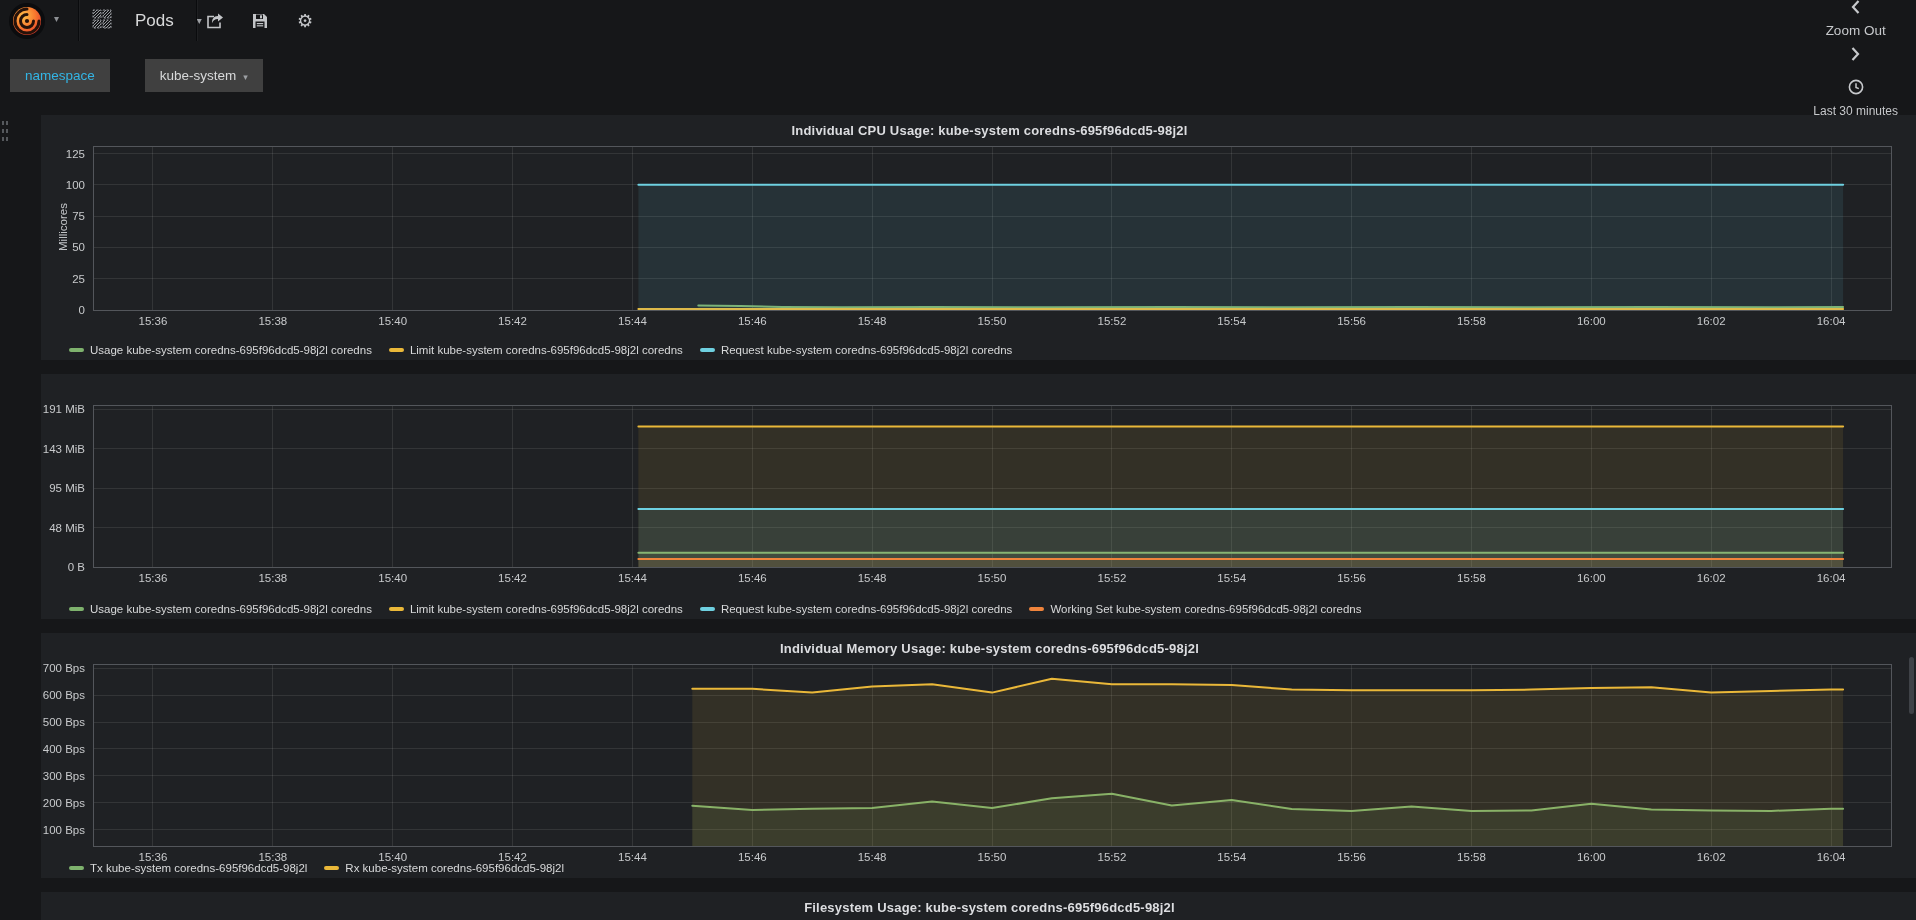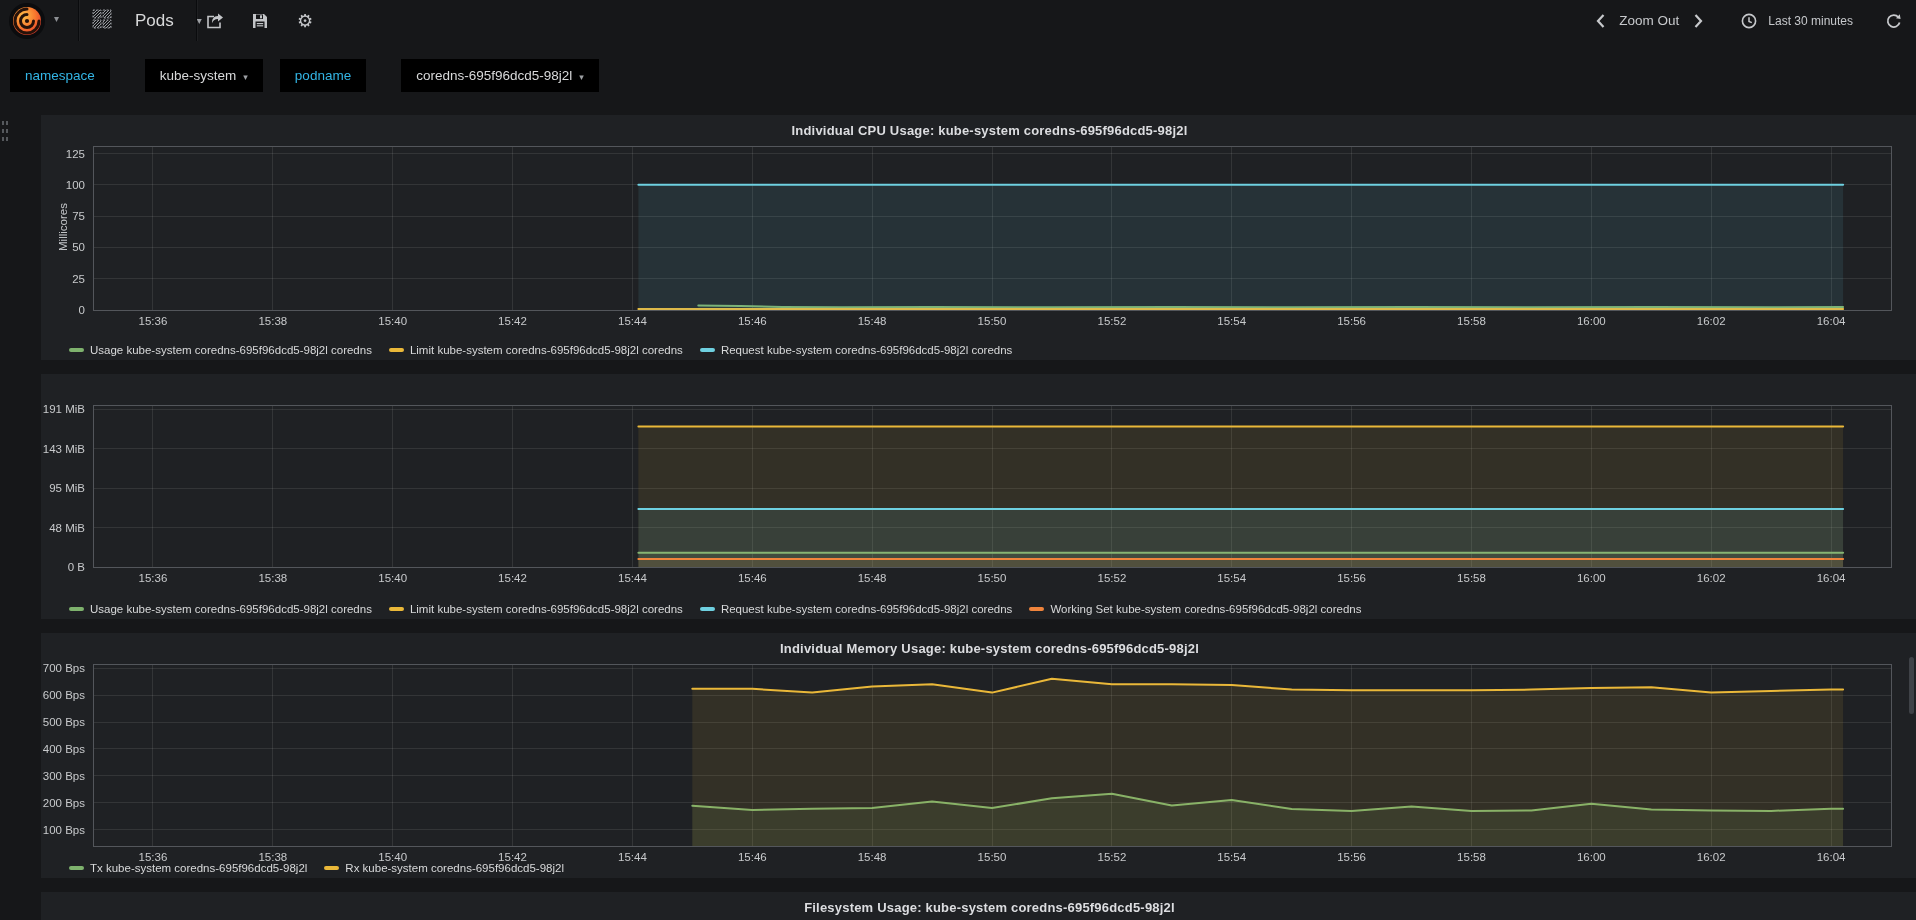--- a/index.html
+++ b/index.html
@@ -8,27 +8,27 @@
   .navbar{position:absolute;left:0;top:0;width:1916px;height:41px;background:#161719;}
   .nav-sep{position:absolute;top:0;width:1px;height:41px;background:#0a0b0d;box-shadow:1px 0 0 rgba(255,255,255,0.04);}
   .logo-btn{position:absolute;left:8px;top:2px;width:38px;height:38px;cursor:pointer;}
   .logo-caret{position:absolute;left:54px;top:13px;font-size:10px;color:#8d9094;cursor:pointer;}
   .dash-nav{position:absolute;left:92px;top:0;height:41px;display:flex;align-items:center;gap:23px;cursor:pointer;}
   .dash-title{font-size:17px;color:#d8d9da;}
   .caret{font-size:10px;color:#9da0a4;}
   .nav-icons{position:absolute;left:205px;top:0;height:41px;display:flex;align-items:center;gap:25px;}
   .nav-icon-btn{cursor:pointer;display:flex;align-items:center;justify-content:center;width:20px;height:20px;}
   .gear-glyph{font-size:18px;color:#c3c5c8;line-height:1;}
-  .nav-right{position:absolute;right:0;top:0;height:41px;display:flex;align-items:center;padding-right:12px;gap:9px;}
+  .nav-right{position:absolute;right:0;top:0;height:41px;display:flex;align-items:center;padding-right:18px;gap:9px;flex-direction:column;}
   .nav-right .label{font-size:13.5px;color:#c7c9cc;cursor:pointer;white-space:nowrap;}
   .spacer22{width:13px;}
   
   .submenu{position:absolute;left:10px;top:59px;display:flex;gap:17px;}
   .var-pair{display:flex;gap:3px;}
-  .var-box{height:33px;line-height:33px;background:#000000;padding:0 15px;font-size:13.5px;white-space:nowrap;}
+  .var-box{height:33px;line-height:33px;background:#404040;padding:0 15px;font-size:13.5px;white-space:nowrap;}
   .var-label{color:#33b5e5;cursor:default;}
   .var-value{color:#d8d9da;cursor:pointer;margin-left:32px;}
   .var-value .caret{margin-left:7px;font-size:9px;}
   
   .panel{position:absolute;left:10px;width:1897px;background:#1f2124;margin-left:31px;}
   #panel-cpu{top:115px;height:245px;}
   #panel-mem{top:374px;height:245px;}
   #panel-net{top:633px;height:245px;}
   #panel-fs{top:892px;height:100px;}
   .panel-title{height:26px;line-height:26px;margin-top:3px;text-align:center;font-size:13px;font-weight:700;
@@ -142,26 +142,20 @@
       </svg>
     </span>
   </div>
 </div>
 
 <div class="submenu">
   <div class="var-pair">
     <div class="var-box var-label">namespace</div>
     <div class="var-box var-value">
       <span>kube-system</span><span class="caret">▾</span>
-    </div>
-  </div>
-  <div class="var-pair">
-    <div class="var-box var-label">podname</div>
-    <div class="var-box var-value">
-      <span>coredns-695f96dcd5-98j2l</span><span class="caret">▾</span>
     </div>
   </div>
 </div>
 
 <div class="drag-handle"></div>
 
 <div class="panel" id="panel-cpu">
   <div class="panel-title">Individual CPU Usage: kube-system coredns-695f96dcd5-98j2l</div>
   <div class="y-unit" style="height:164px;line-height:164px"><span>Millicores</span></div>
   <svg class="chart-svg" id="svg-cpu" width="1896" height="186" viewBox="0 0 1896 186">

